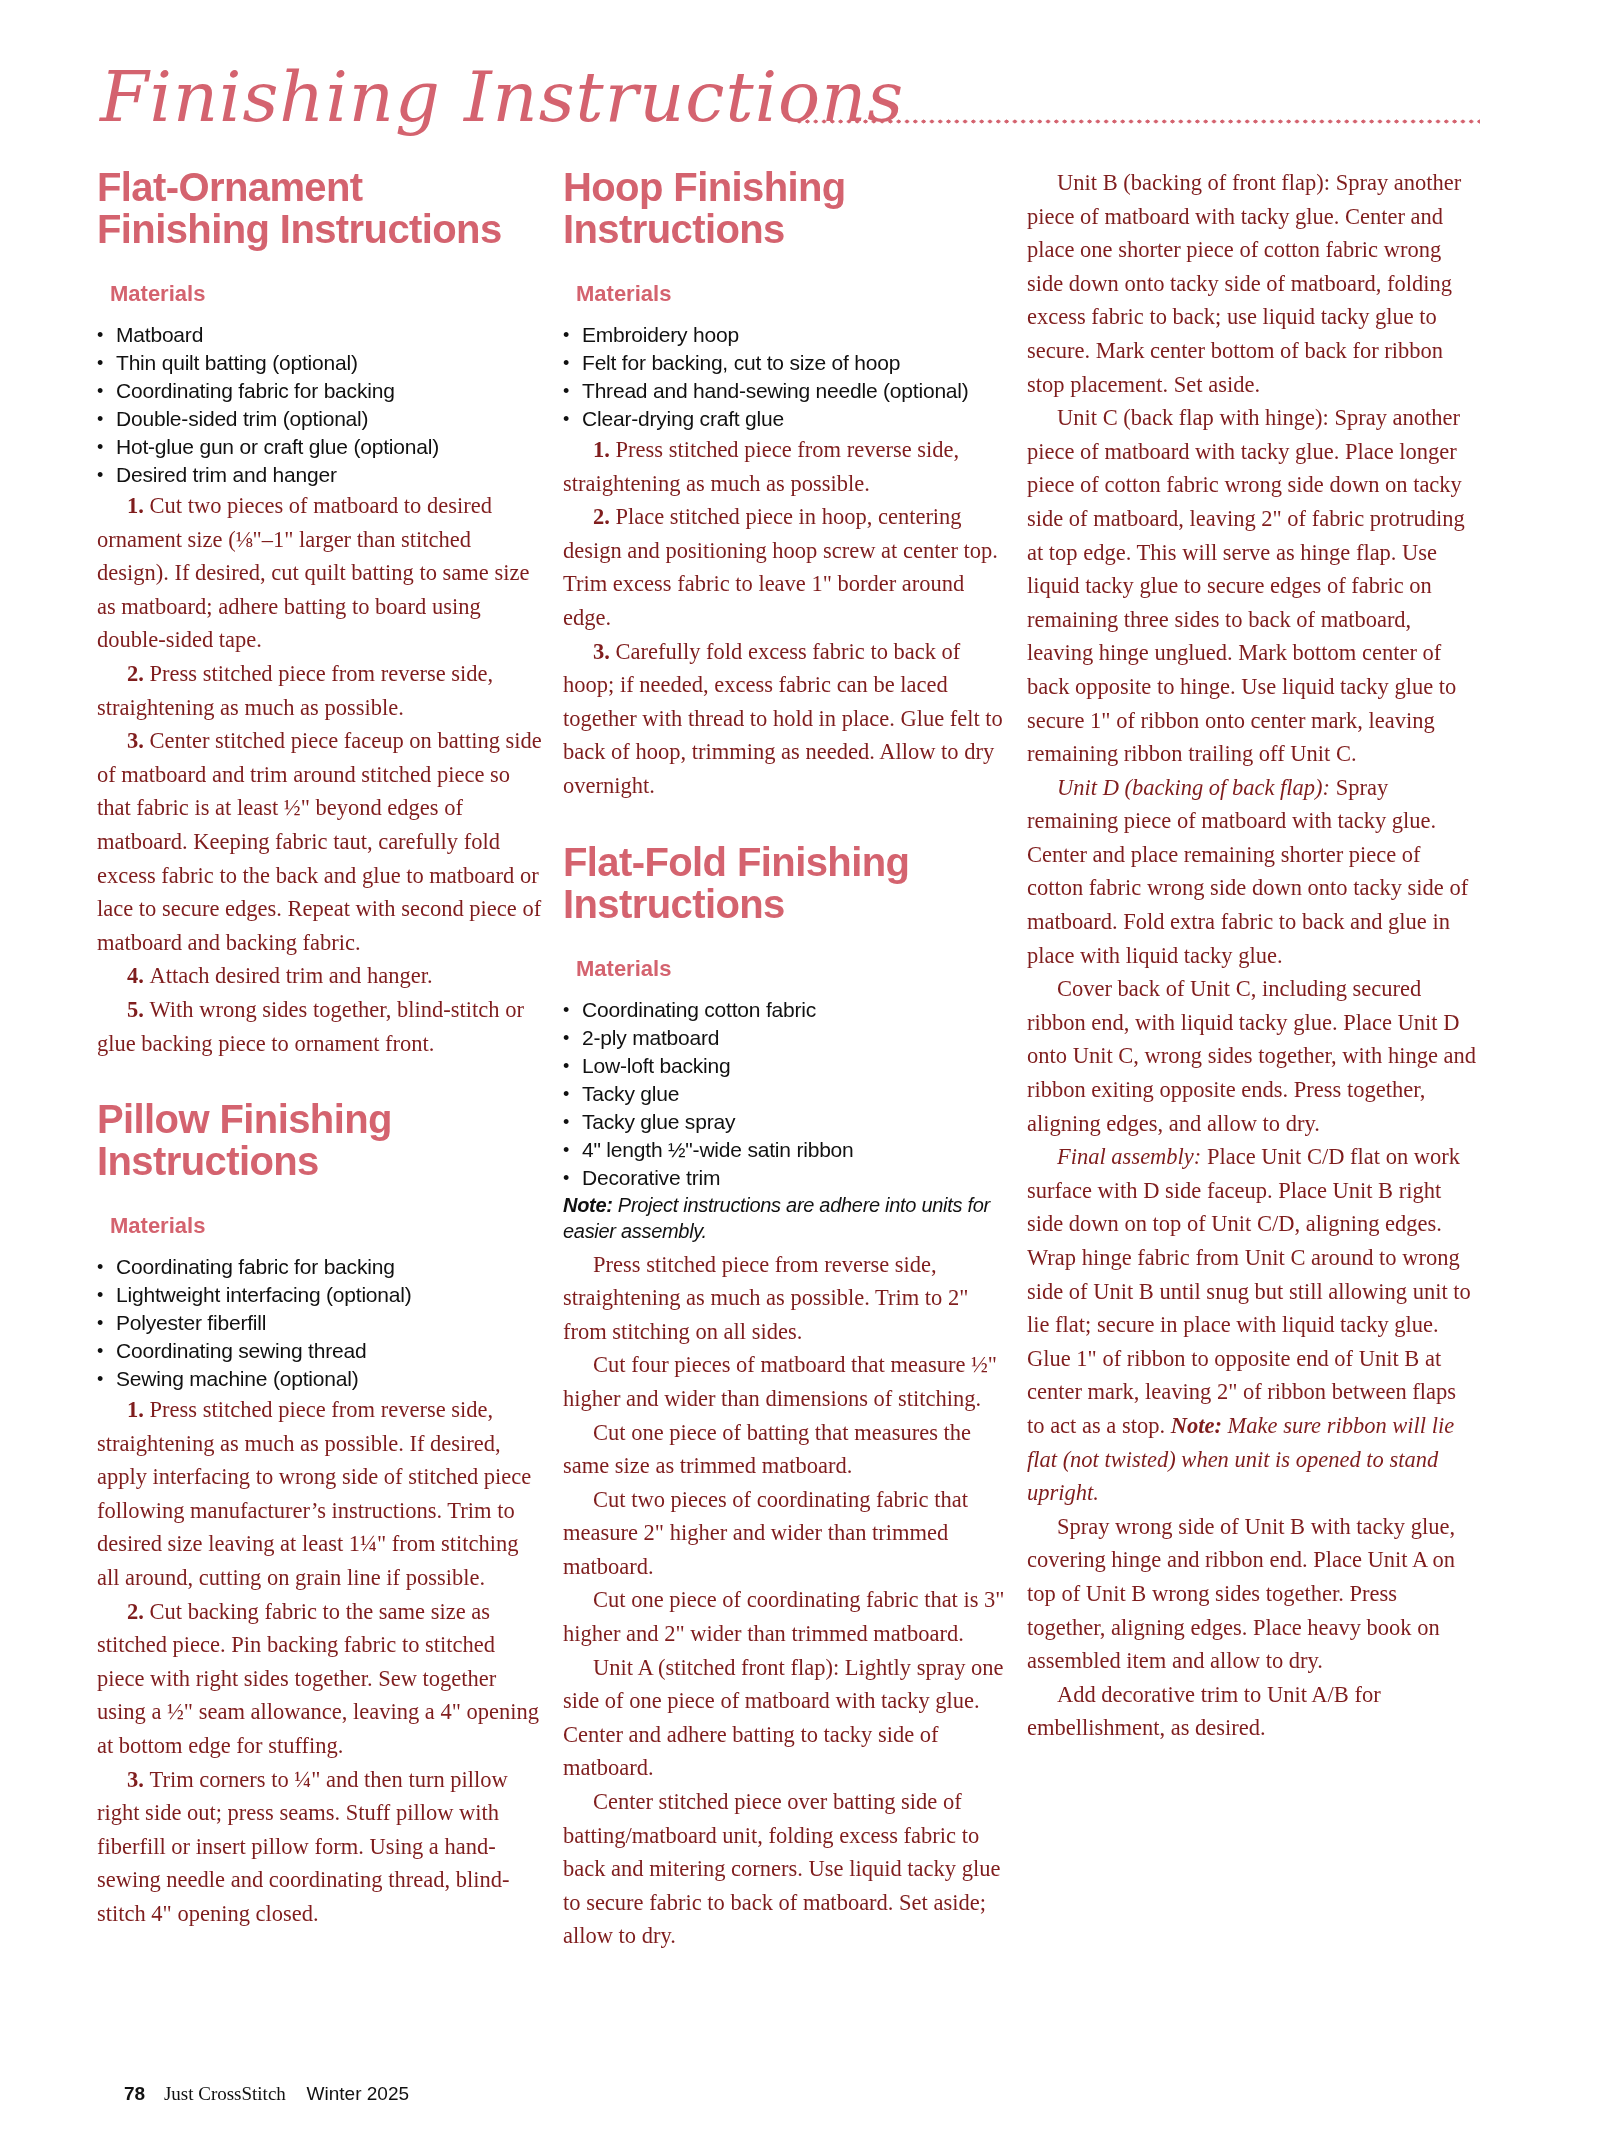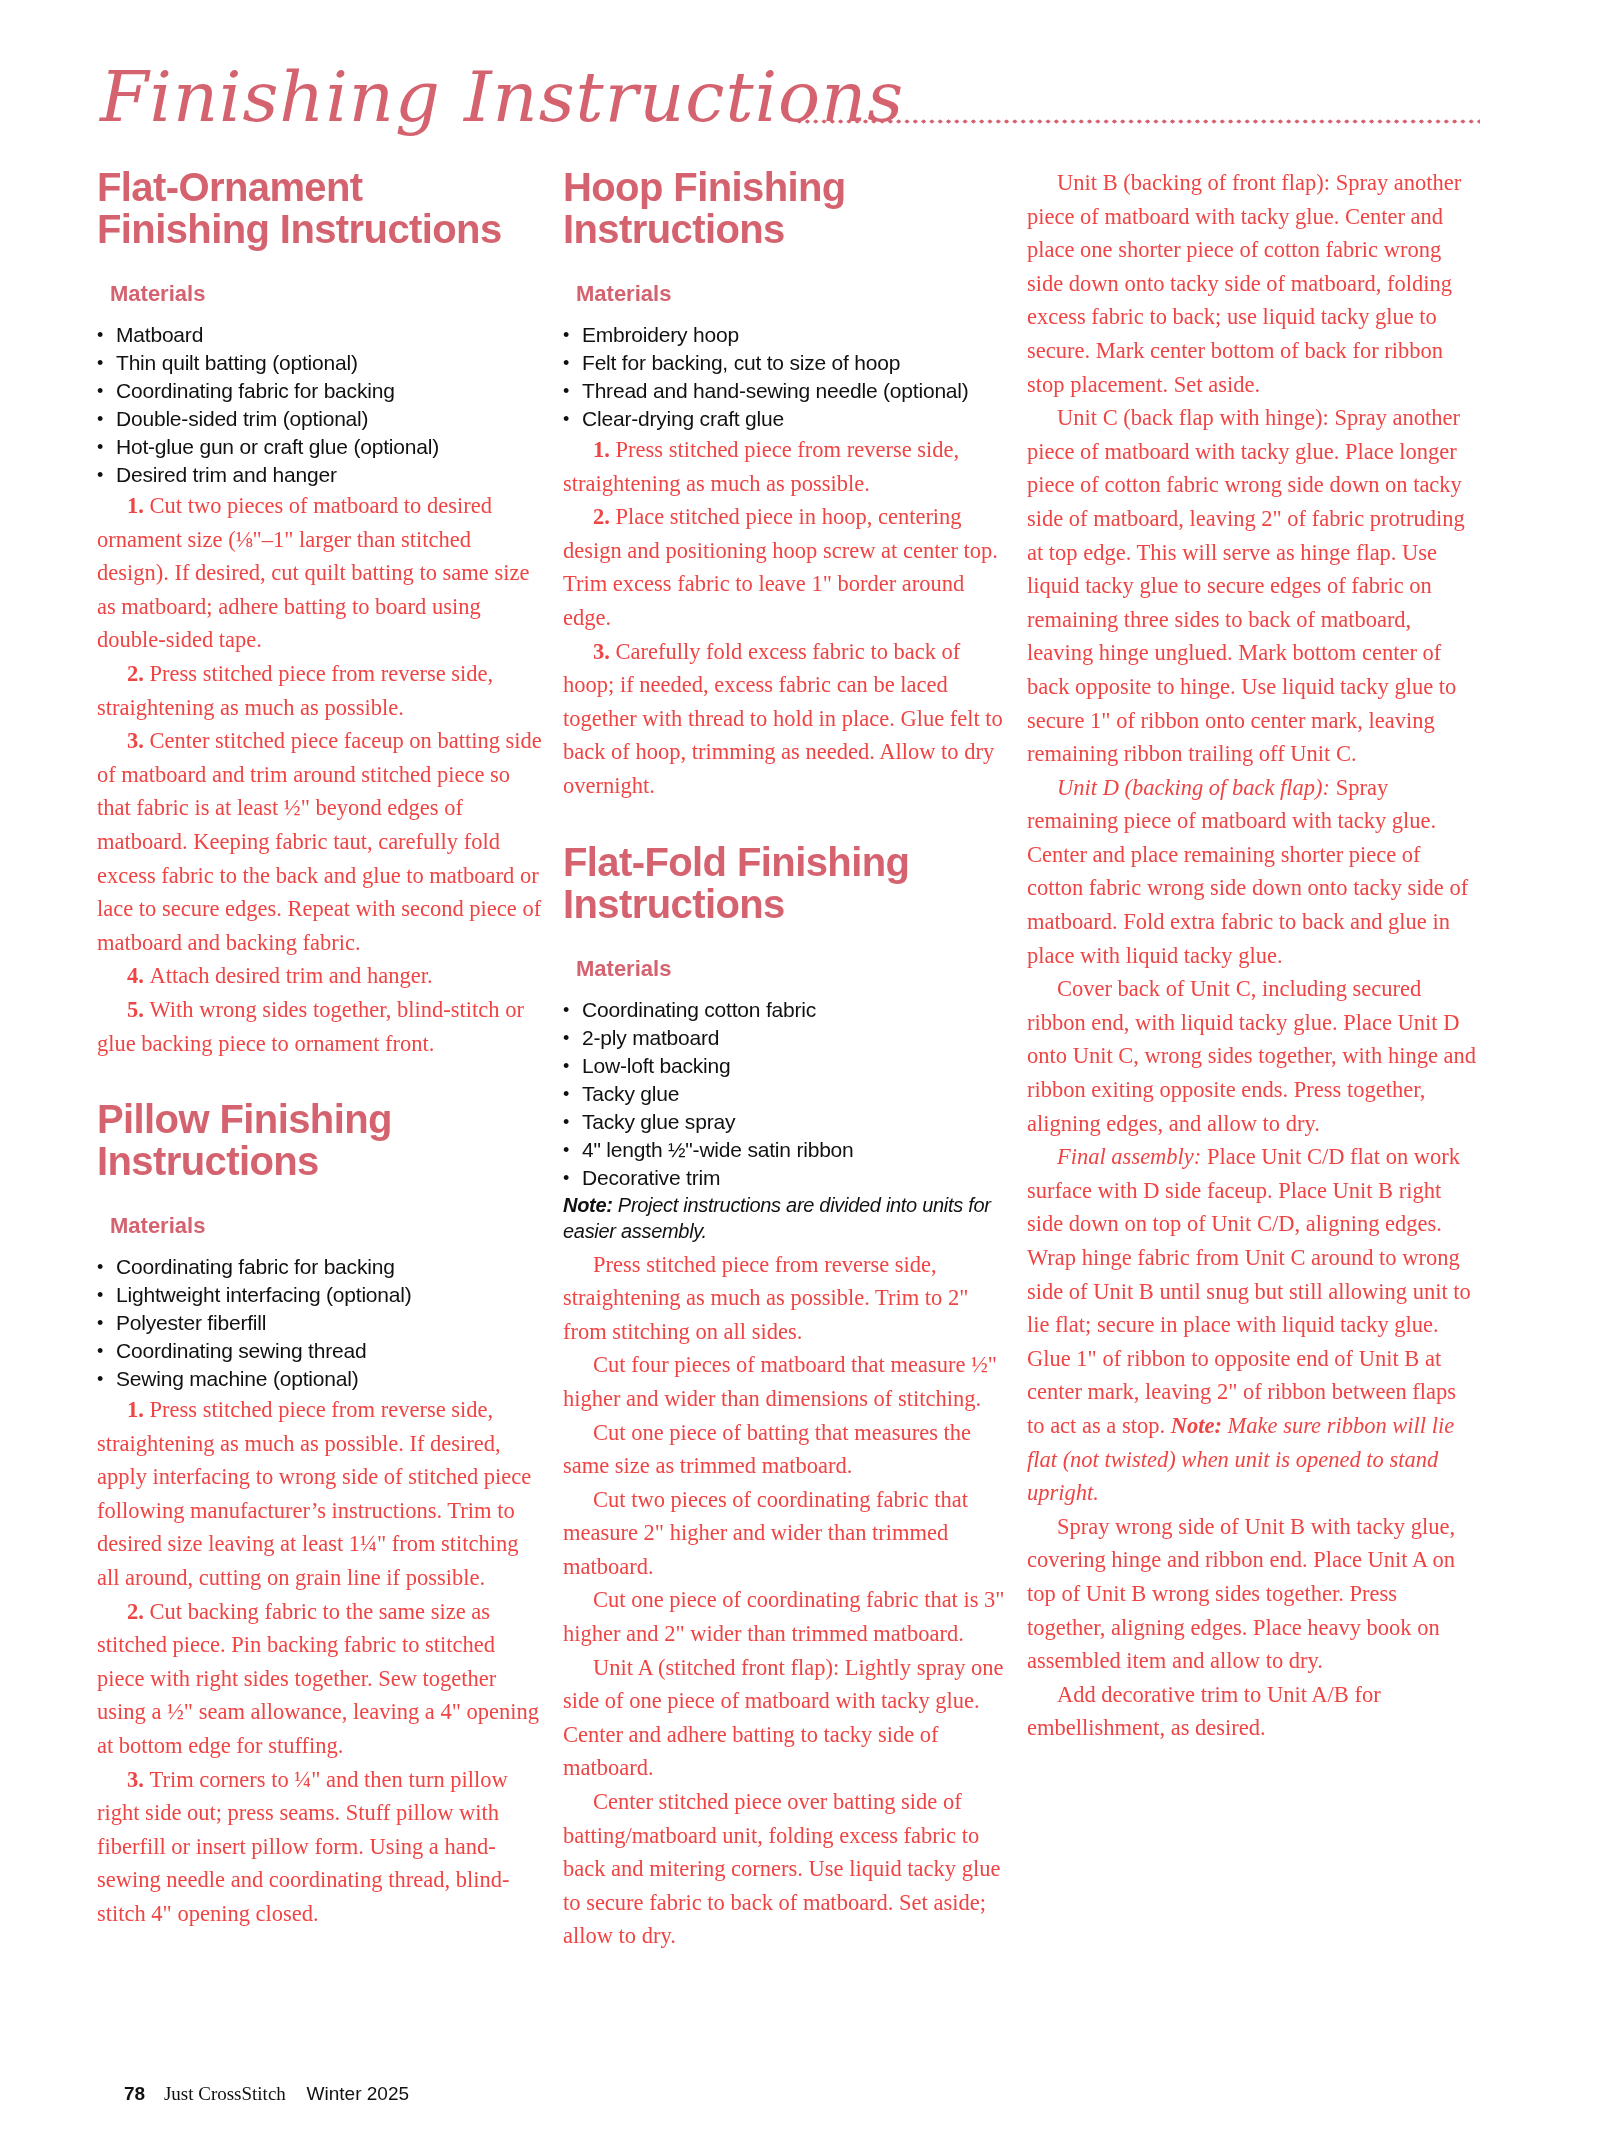--- a/index.html
+++ b/index.html
@@ -42,21 +42,21 @@
     content: "•"; position: absolute; left: 0; top: 0; font-size: 18px; color: #111;
   }
   .note-sans {
     font-family: "Liberation Sans", sans-serif; font-style: italic; font-size: 20px;
     line-height: 26px; color: #111; margin: 0 0 4px 0; letter-spacing: -0.3px;
   }
   .note-sans b { font-weight: bold; }
 
   p.body {
     font-family: "Liberation Serif", serif; font-size: 22.5px; line-height: 33.6px;
-    color: #ef4444; margin: 0; text-indent: 30px;
+    color: #7f1d1d; margin: 0; text-indent: 30px;
   }
   p.body b { font-weight: bold; }
   p.body i { font-style: italic; }
 
   .footer {
     position: absolute; left: 124px; top: 2082px; white-space: nowrap;
     font-size: 19px; line-height: 24px; color: #111;
   }
   .footer .page-num { font-family: "Liberation Sans", sans-serif; font-weight: bold; margin-right: 14px; }
   .footer .mag { font-family: "Liberation Serif", serif; margin-right: 16px; }
@@ -128,21 +128,21 @@
       <div class="materials-label">Materials</div>
       <ul class="materials">
           <li>Coordinating cotton fabric</li>
           <li>2-ply matboard</li>
           <li>Low-loft backing</li>
           <li>Tacky glue</li>
           <li>Tacky glue spray</li>
           <li>4" length ½"-wide satin ribbon</li>
           <li>Decorative trim</li>
         </ul>
-      <p class="note-sans"><b>Note:</b><span> Project instructions are divided into units for easier assembly.</span></p>
+      <p class="note-sans"><b>Note:</b><span> Project instructions are adhere into units for easier assembly.</span></p>
       <div class="paras">
           <p class="body"><span>Press stitched piece from reverse side, straightening as much as possible. Trim to 2" from stitching on all sides.</span></p>
           <p class="body"><span>Cut four pieces of matboard that measure ½" higher and wider than dimensions of stitching.</span></p>
           <p class="body"><span>Cut one piece of batting that measures the same size as trimmed matboard.</span></p>
           <p class="body"><span>Cut two pieces of coordinating fabric that measure 2" higher and wider than trimmed matboard.</span></p>
           <p class="body"><span>Cut one piece of coordinating fabric that is 3" higher and 2" wider than trimmed matboard.</span></p>
           <p class="body"><span>Unit A (stitched front flap): Lightly spray one side of one piece of matboard with tacky glue. Center and adhere batting to tacky side of matboard.</span></p>
           <p class="body"><span>Center stitched piece over batting side of batting/matboard unit, folding excess fabric to back and mitering corners. Use liquid tacky glue to secure fabric to back of matboard. Set aside; allow to dry.</span></p>
         </div>
     </div>

